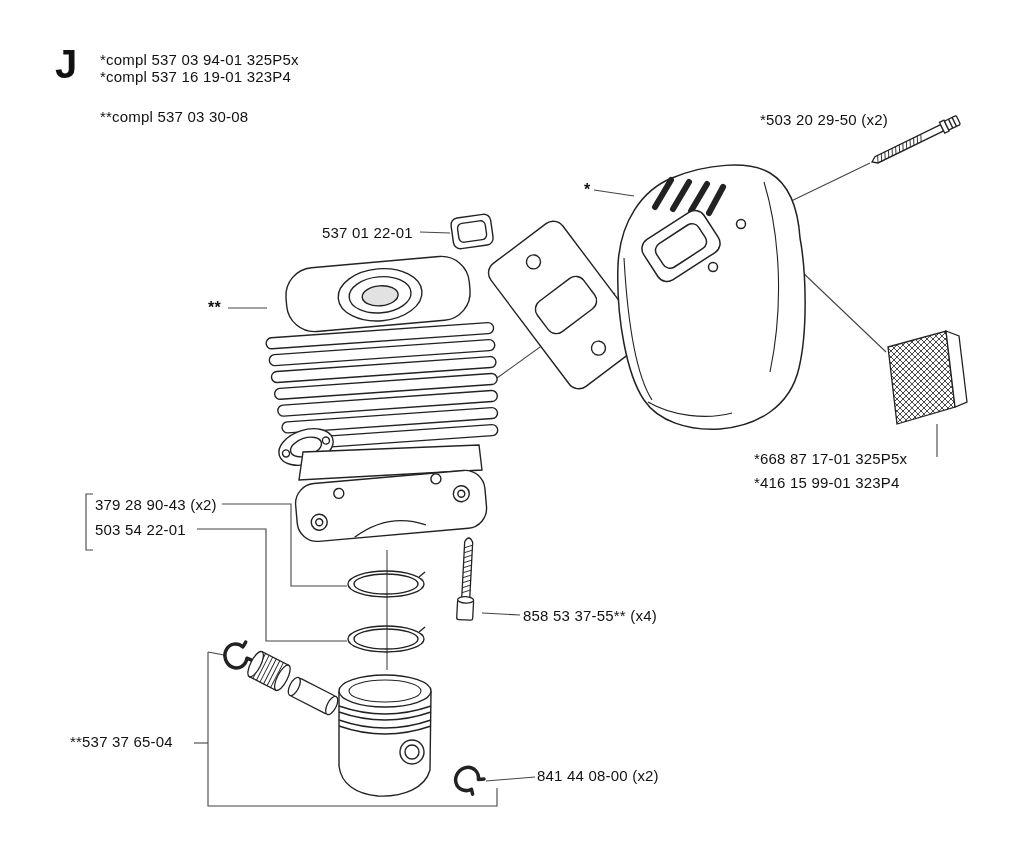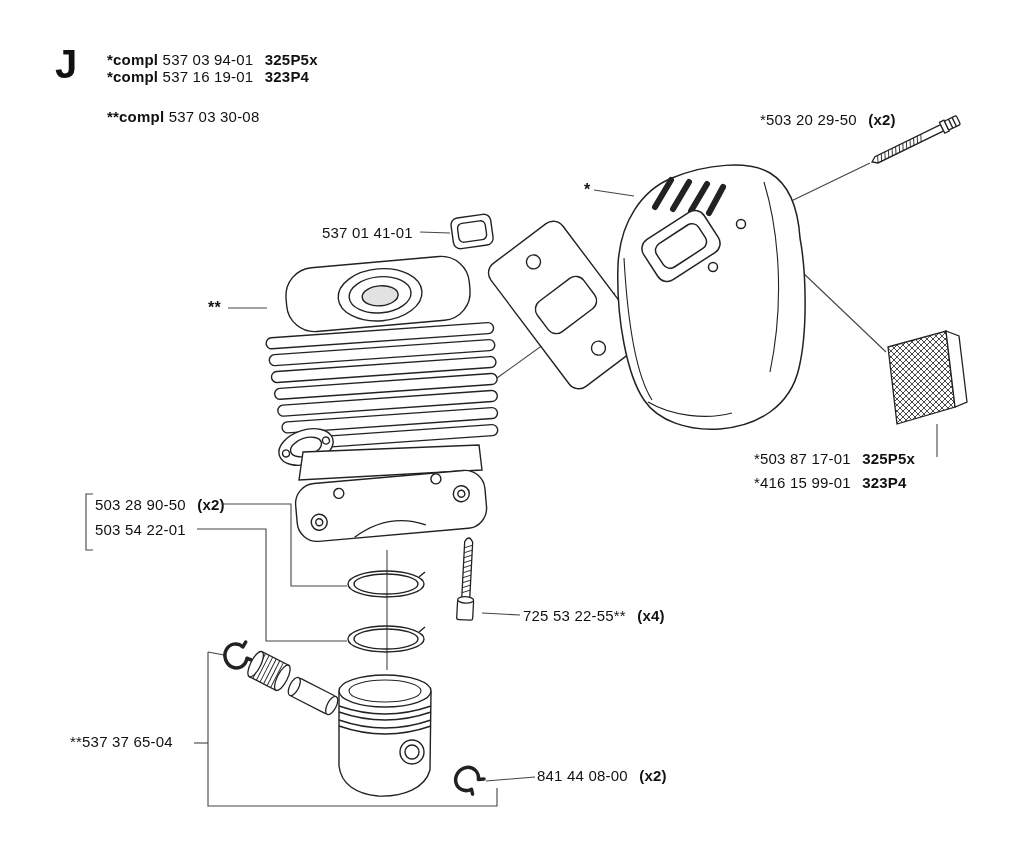--- a/index.html
+++ b/index.html
@@ -1,21 +1,21 @@
 <!DOCTYPE html>
 <html><head>
 <meta charset="utf-8">
 <style>
   * { margin:0; padding:0; box-sizing:border-box; }
   html,body { background:#ffffff; }
   body { font-family:"Liberation Sans", sans-serif; color:#111; }
   .sheet { position:relative; width:1024px; height:859px; background:#fff; overflow:hidden; }
   .sheet svg { position:absolute; left:0; top:0; width:1024px; height:859px; }
   .lbl { position:absolute; font-size:15px; white-space:nowrap; letter-spacing:.2px; color:#111; }
-  .lbl b { font-weight:bold;margin-left:7px; }
+  .lbl b { font-weight:normal; }
   .letter { font-size:40px; font-weight:bold; line-height:1; }
   .marker { font-size:16px; font-weight:bold; }
 </style>
 </head>
 <body>
 
 <div class="sheet">
 
   <svg viewBox="0 0 1024 859">
     <defs>
@@ -215,42 +215,42 @@
   </div>
   <div class="lbl" style="left:100px;top:108px">
     <b>**compl</b> <span>537 03 30-08</span>
   </div>
 
   <div class="lbl" style="left:760px;top:111px">
     <span>*503 20 29-50</span> <b>(x2)</b>
   </div>
 
   <div class="lbl" style="left:322px;top:224px">
-    <span>537 01 41-01</span>
+    <span>537 01 22-01</span>
   </div>
 
   <div class="lbl marker" style="left:584px;top:181px">*</div>
   <div class="lbl marker" style="left:208px;top:299px">**</div>
 
   <div class="lbl" style="left:754px;top:450px">
-    <span>*503 87 17-01</span> <b>325P5x</b>
+    <span>*668 87 17-01</span> <b>325P5x</b>
   </div>
   <div class="lbl" style="left:754px;top:474px">
     <span>*416 15 99-01</span> <b>323P4</b>
   </div>
 
   <div class="lbl" style="left:95px;top:496px">
-    <span>503 28 90-50</span> <b>(x2)</b>
+    <span>379 28 90-43</span> <b>(x2)</b>
   </div>
   <div class="lbl" style="left:95px;top:521px">
     <span>503 54 22-01</span>
   </div>
 
   <div class="lbl" style="left:523px;top:607px">
-    <span>725 53 22-55**</span> <b>(x4)</b>
+    <span>858 53 37-55**</span> <b>(x4)</b>
   </div>
 
   <div class="lbl" style="left:70px;top:733px">
     <span>**537 37 65-04</span>
   </div>
 
   <div class="lbl" style="left:537px;top:767px">
     <span>841 44 08-00</span> <b>(x2)</b>
   </div>
 

